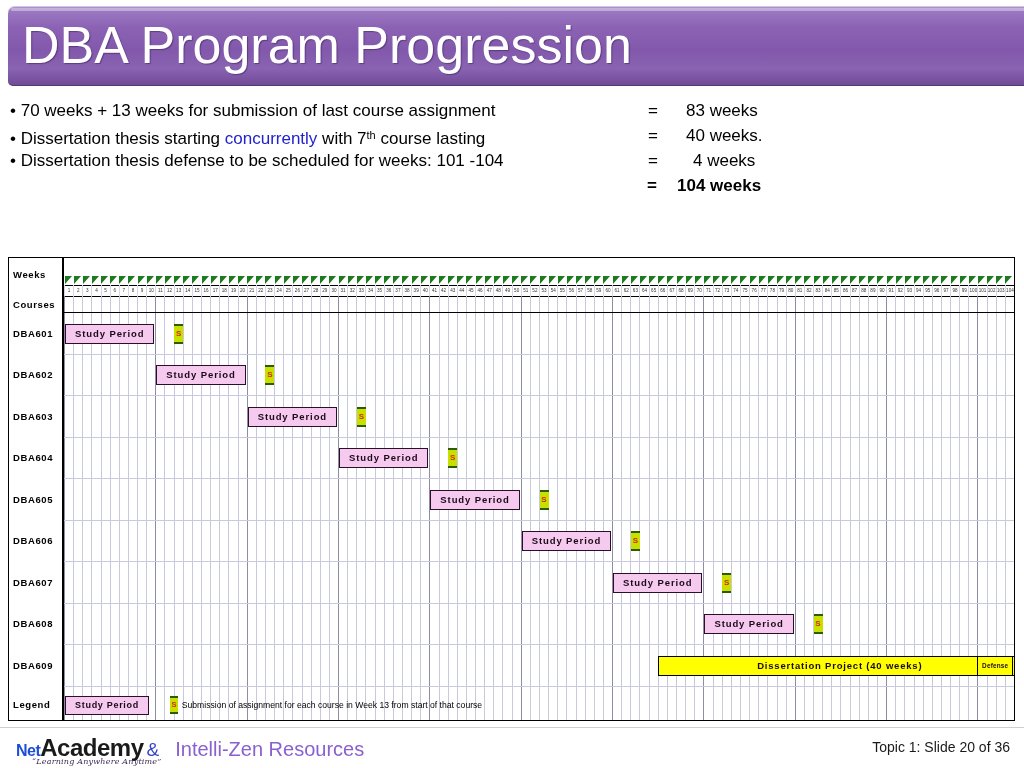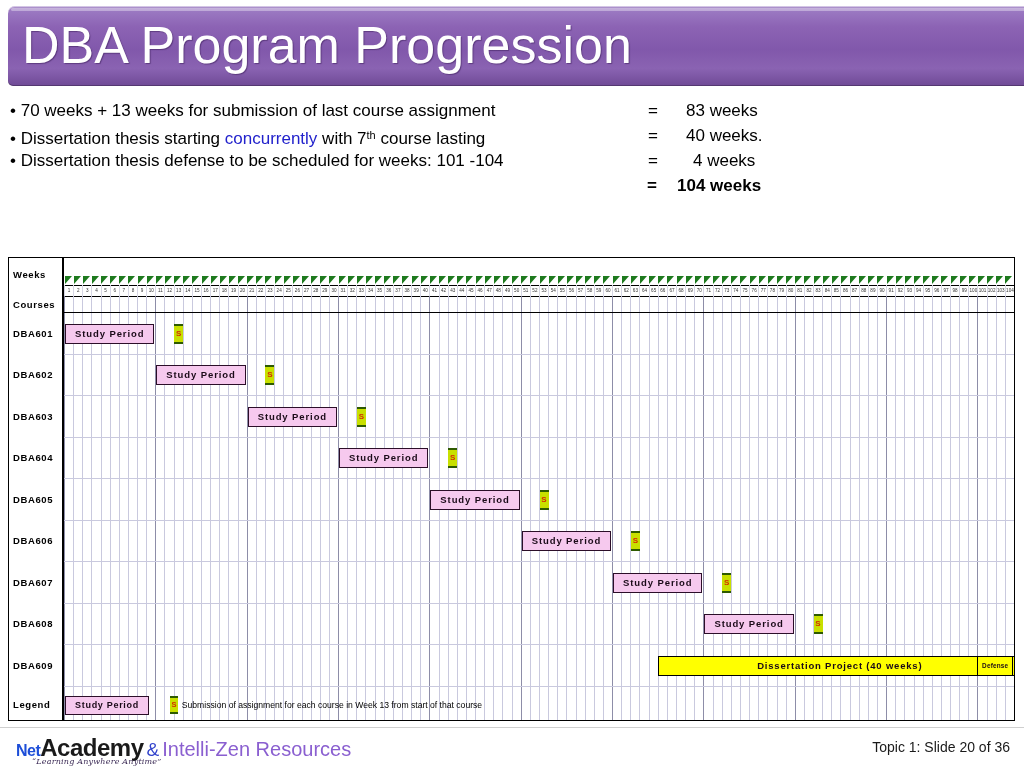--- a/index.html
+++ b/index.html
@@ -120,21 +120,21 @@
   }
   .legend-note{
     position:absolute;font-size:8.6px;line-height:14px;color:#000;white-space:nowrap;z-index:5;
   }
   
   #footer-rule{position:absolute;left:0;top:727px;width:1024px;height:1px;background:#cfcfcf;}
   #logo{position:absolute;left:16px;top:734px;white-space:nowrap;}
   #logo .net{font-size:16px;font-weight:bold;color:#1d4ed8;letter-spacing:-.5px;}
   #logo .academy{font-size:24px;font-weight:bold;color:#1a1a1a;letter-spacing:-.5px;}
   #logo .amp{font-size:19px;color:#3344cc;margin-left:3px;}
-  #logo .izr{font-size:20px;color:#8a5fd0;margin-left:3px;}
+  #logo .izr{font-size:20px;color:#8a5fd0;margin-left:16px;}
   #tagline{
     position:absolute;left:32px;top:757px;font-size:8px;font-style:italic;
     font-family:"DejaVu Serif", serif;color:#3b2a55;letter-spacing:.2px;white-space:nowrap;
   }
   #slidemeta{
     position:absolute;right:14px;top:739px;font-size:14px;color:#1a1a1a;white-space:nowrap;
   }
 </style>
 </head>
 <body>

